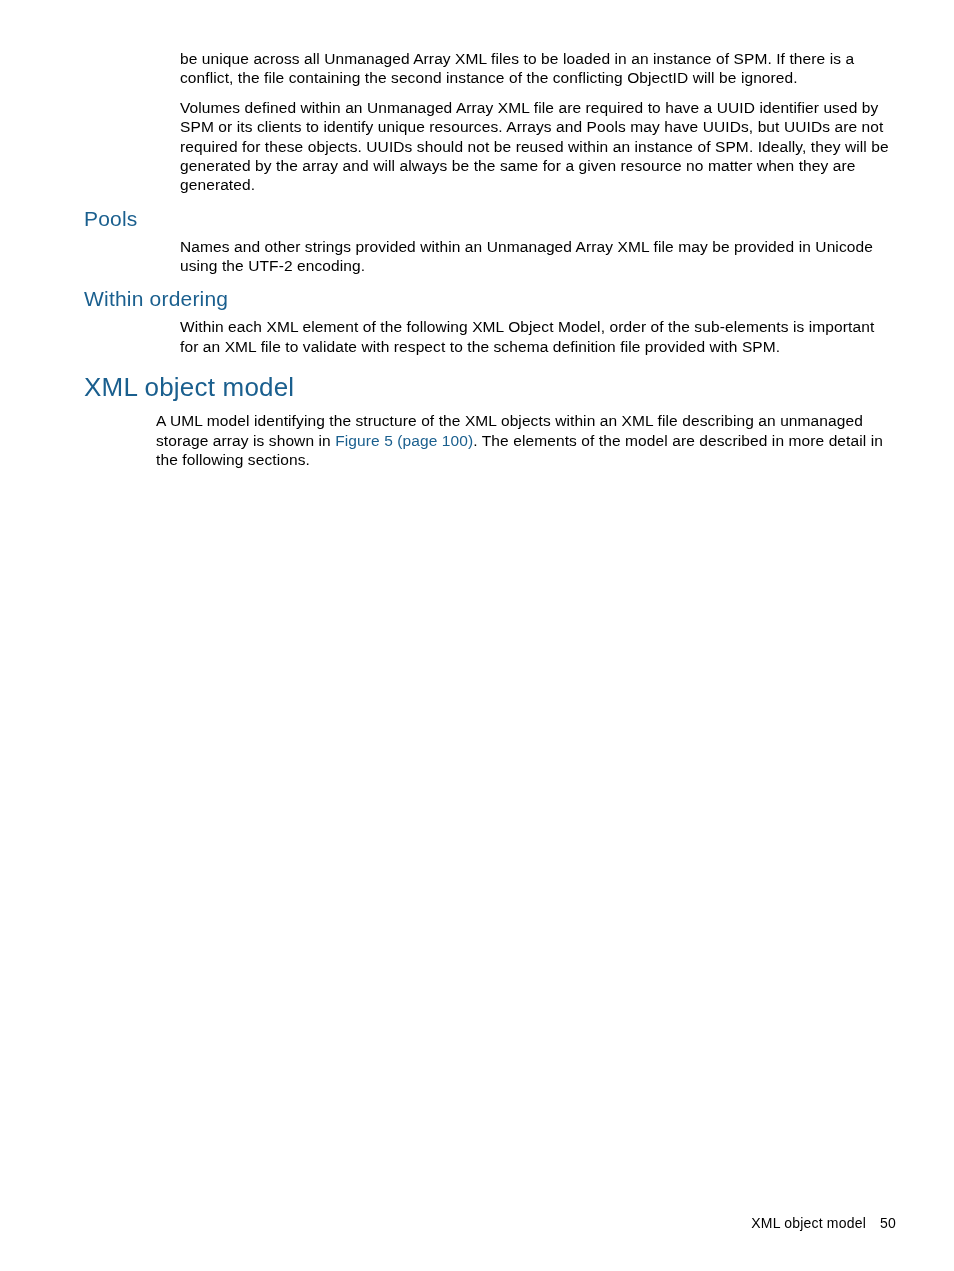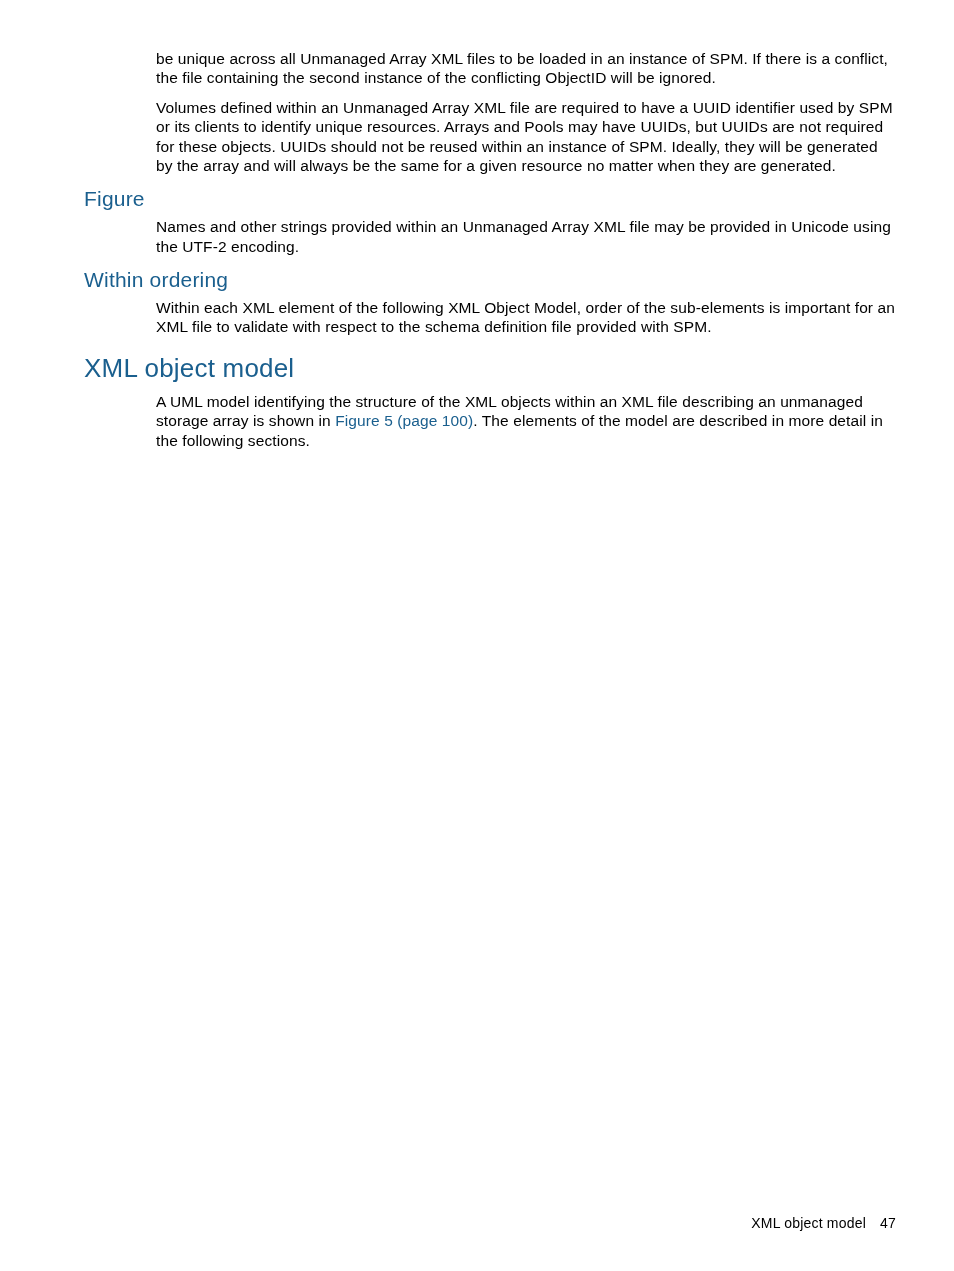--- a/index.html
+++ b/index.html
@@ -12,21 +12,21 @@
       height: 1271px;
       background: #fff;
       font-family: Arial, Helvetica, sans-serif;
       position: relative;
       padding: 49px 58px 0 84px;
       color: #000;
     }
     .body-text {
       font-size: 15.5px;
       line-height: 1.25;
-      margin-left: 72px;
+      margin-left: 96px;
       margin-bottom: 10px;
       letter-spacing: 0.1px;
     }
     .body-text-xml {
       font-size: 15.5px;
       line-height: 1.25;
       margin-left: 72px;
       margin-bottom: 10px;
       letter-spacing: 0.1px;
     }
@@ -60,29 +60,29 @@
       margin-right: 14px;
     }
   </style>
 </head>
 <body>
 
 <p class="body-text">be unique across all Unmanaged Array XML files to be loaded in an instance of SPM. If there is a conflict, the file containing the second instance of the conflicting ObjectID will be ignored.</p>
 
 <p class="body-text">Volumes defined within an Unmanaged Array XML file are required to have a UUID identifier used by SPM or its clients to identify unique resources. Arrays and Pools may have UUIDs, but UUIDs are not required for these objects. UUIDs should not be reused within an instance of SPM. Ideally, they will be generated by the array and will always be the same for a given resource no matter when they are generated.</p>
 
-<h3 class="heading-sub">Figure</h3>
+<h3 class="heading-sub">Pools</h3>
 
 <p class="body-text">Names and other strings provided within an Unmanaged Array XML file may be provided in Unicode using the UTF-2 encoding.</p>
 
 <h3 class="heading-sub">Within ordering</h3>
 
 <p class="body-text">Within each XML element of the following XML Object Model, order of the sub-elements is important for an XML file to validate with respect to the schema definition file provided with SPM.</p>
 
 <h2 class="heading-main">XML object model</h2>
 
 <p class="body-text-xml">
   <span>A UML model identifying the structure of the XML objects within an XML file describing an unmanaged storage array is shown in </span><span class="figure-link">Figure 5 (page 100)</span><span>. The elements of the model are described in more detail in the following sections.</span>
 </p>
 
 <div class="footer">
-  <span class="footer-text">XML object model</span><span>47</span>
+  <span class="footer-text">XML object model</span><span>50</span>
 </div>
 
 </body></html>

